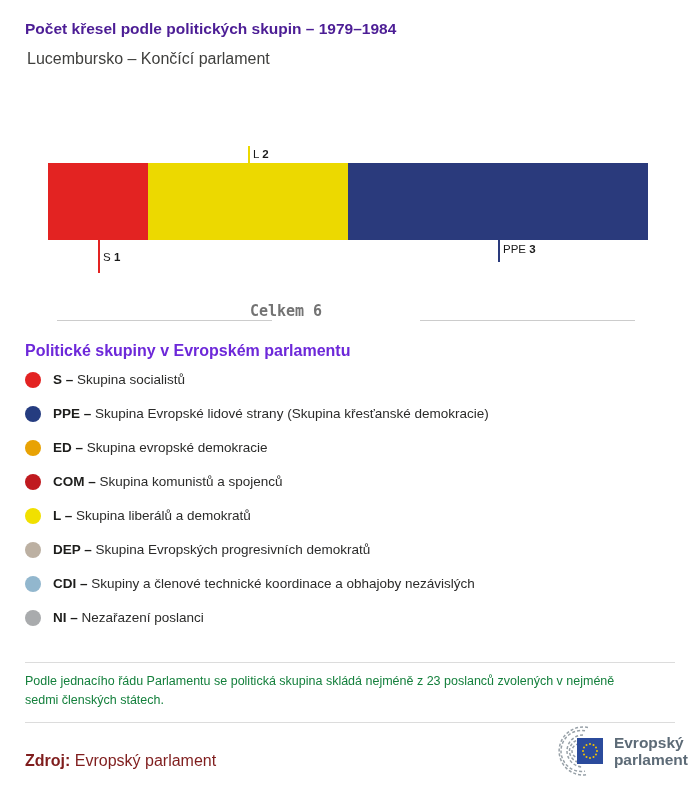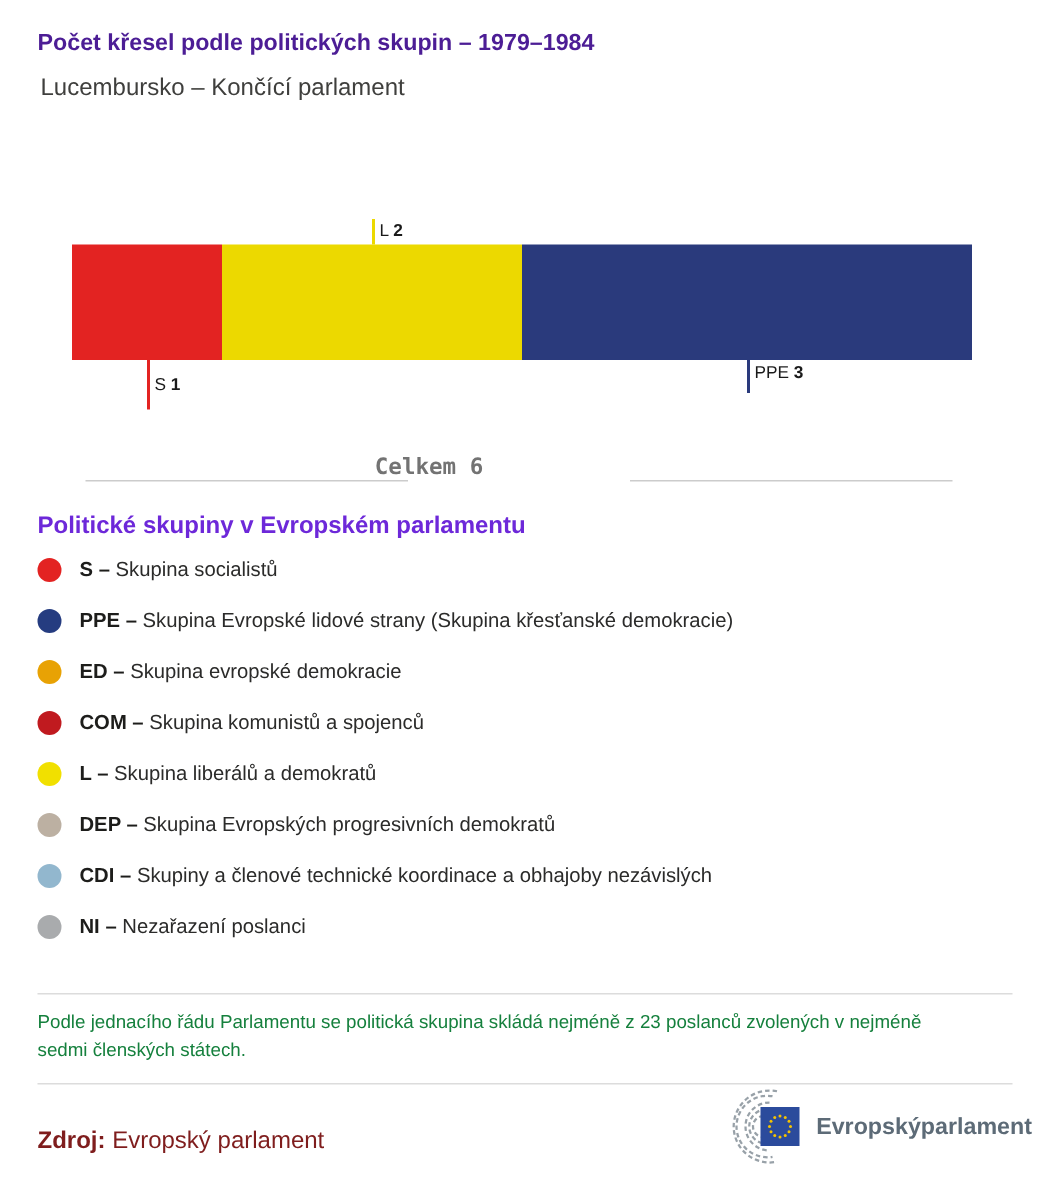--- a/index.html
+++ b/index.html
@@ -75,21 +75,21 @@
     font-size: 16px; color: #7f1d1d;
   }
   .source strong { font-weight: bold; }
 
   
   .ep-logo {
     position: absolute; right: 12px; top: 726px;
     display: flex; align-items: center; gap: 9px;
   }
   .ep-logo-text {
-    display: flex; flex-direction: row;
+    display: flex; flex-direction: column;
     font-size: 15.5px; line-height: 17px; font-weight: bold; color: #5d6b77;
   }
 </style>
 </head>
 <body>
 
 <div class="page">
 
   <div class="title">Počet křesel podle politických skupin – 1979–1984</div>
   <div class="subtitle">Lucembursko – Končící parlament</div>

